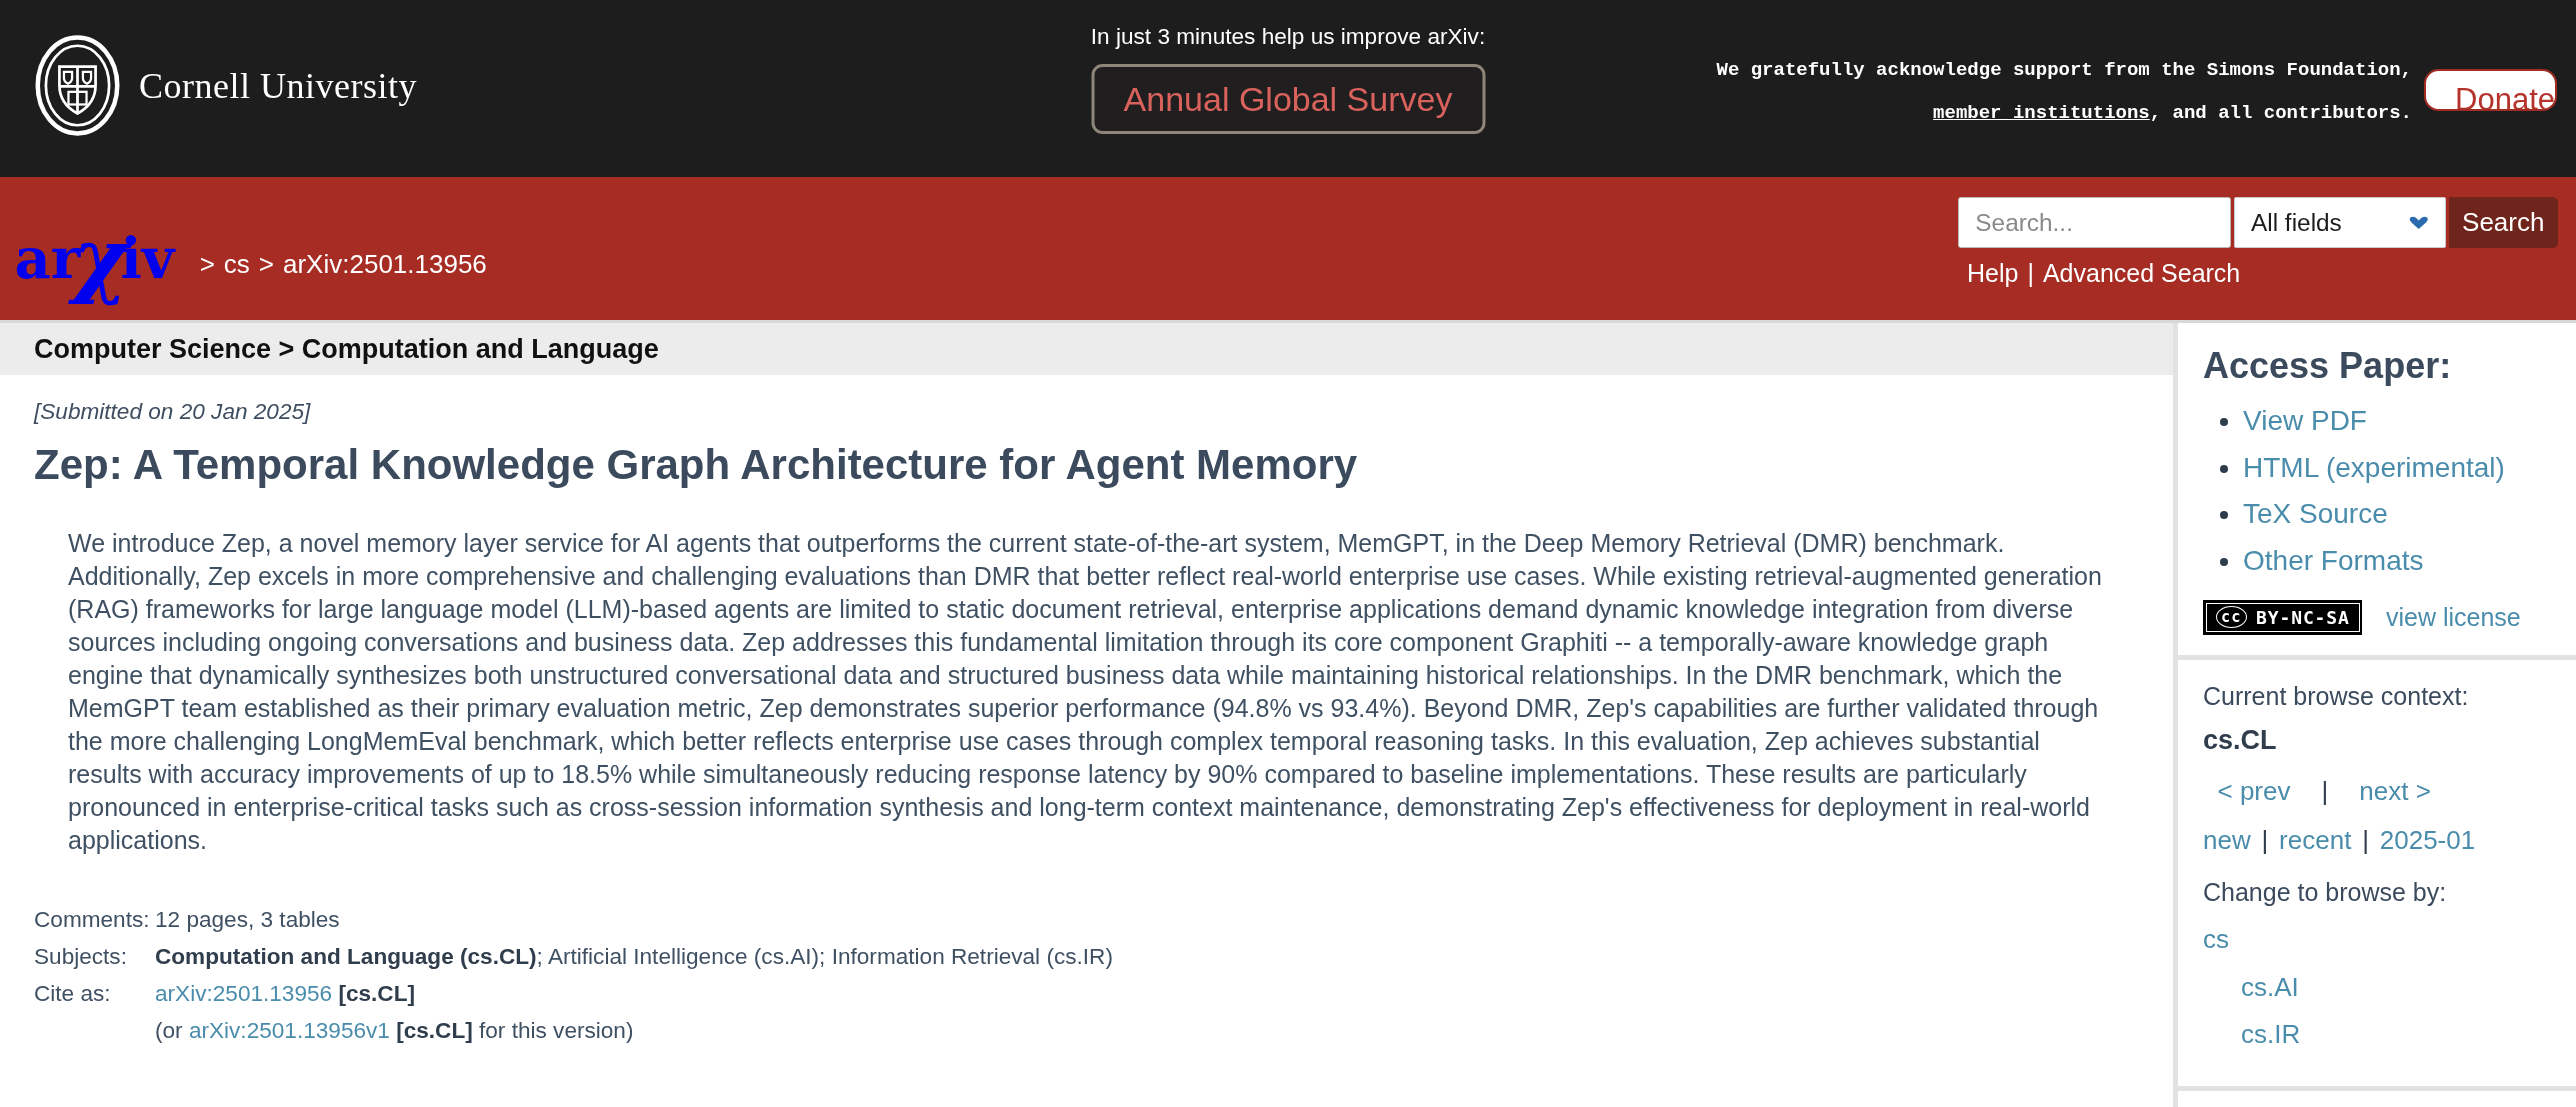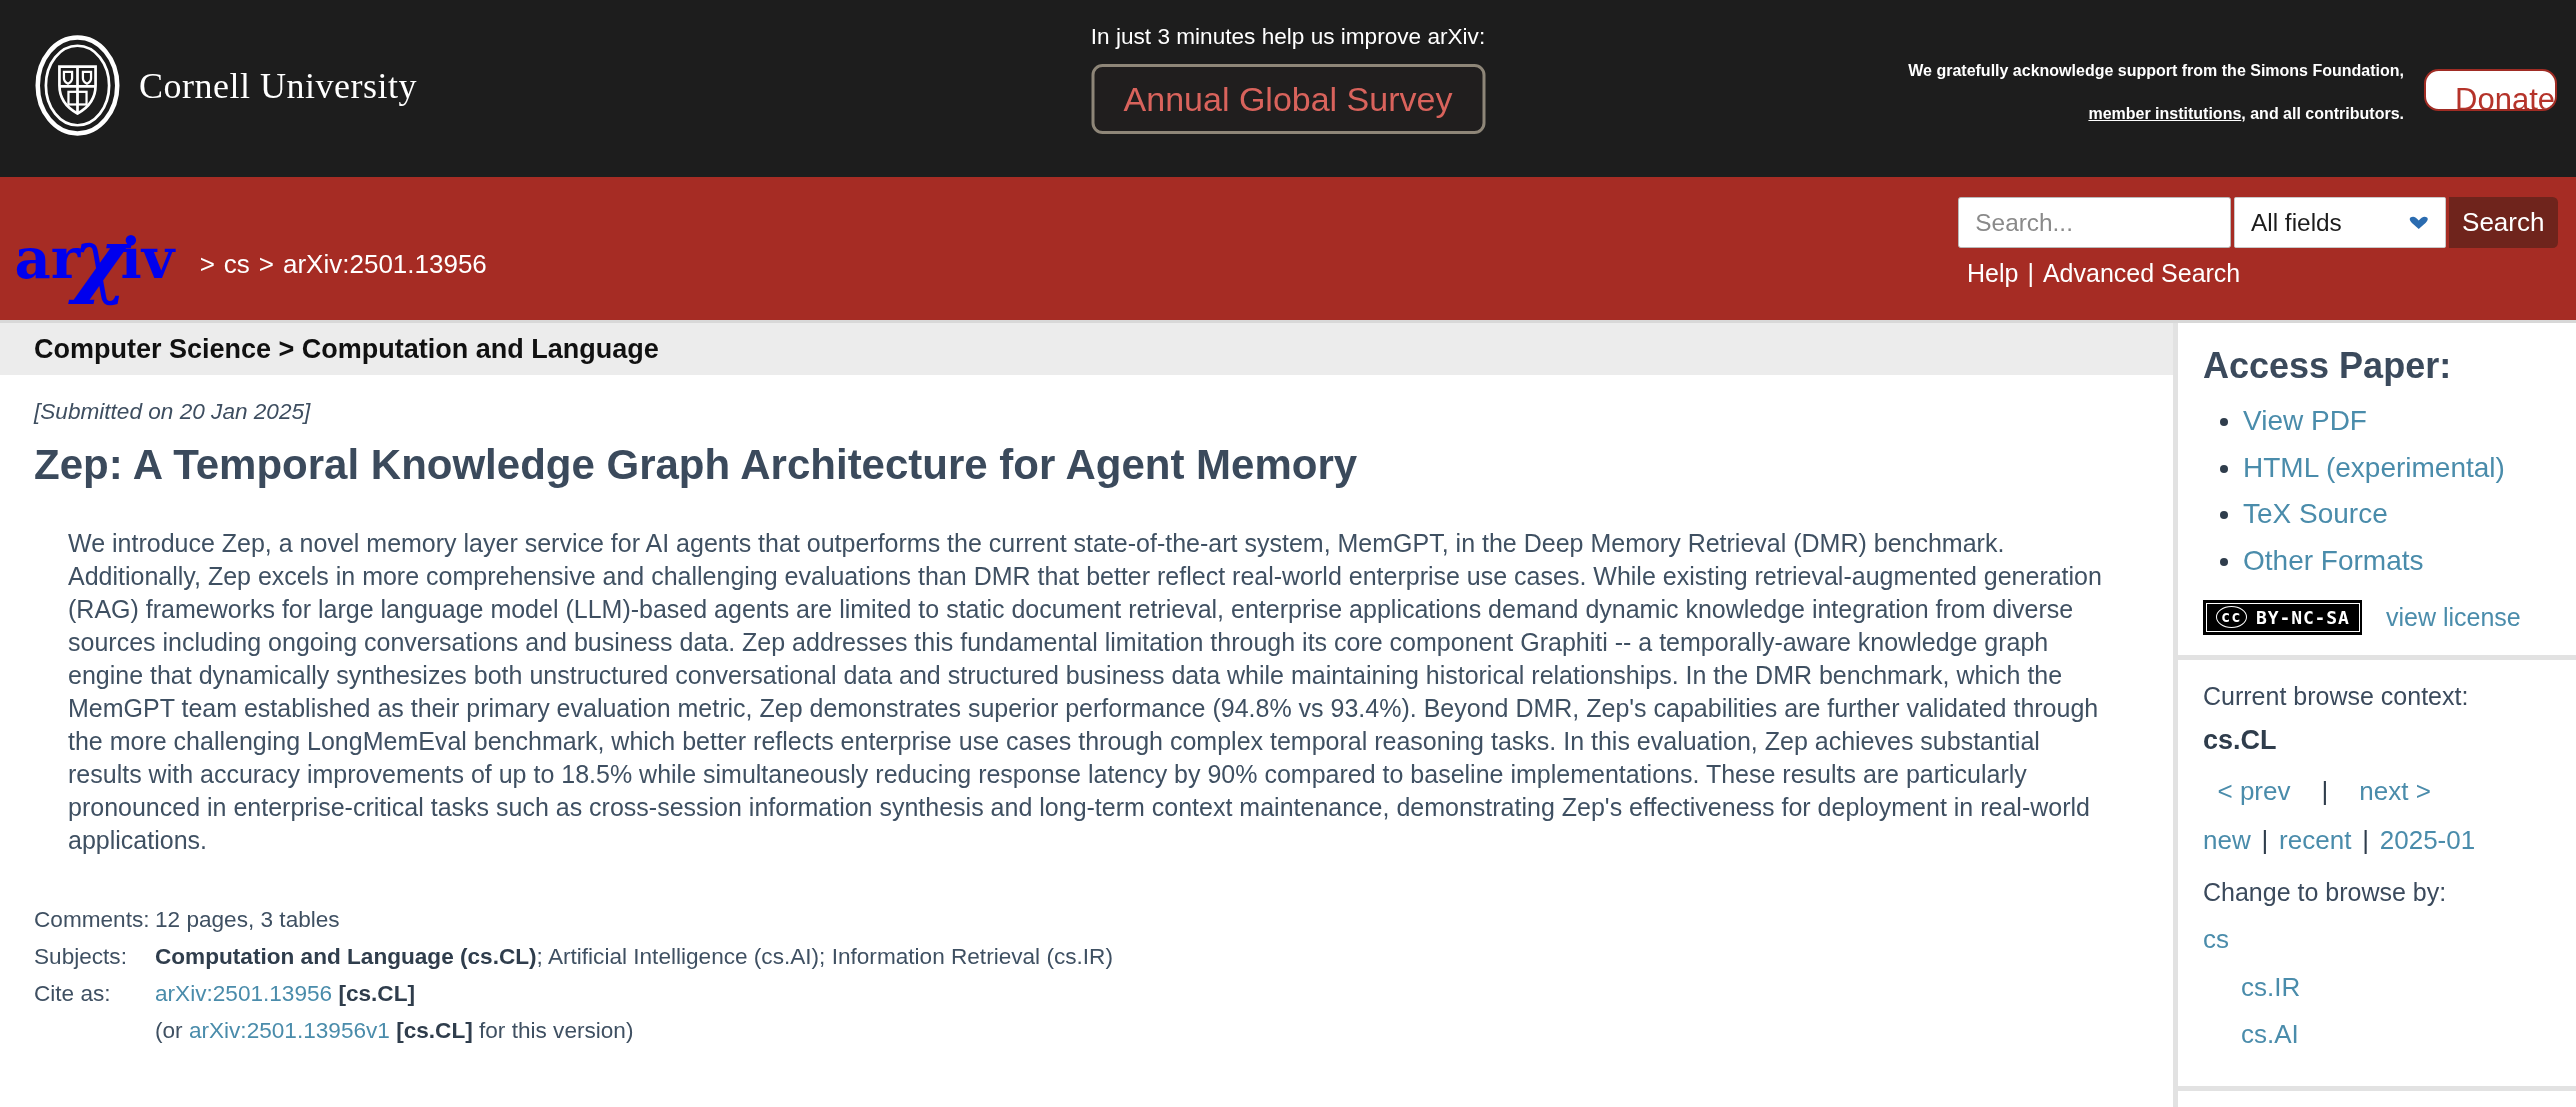--- a/index.html
+++ b/index.html
@@ -9,22 +9,22 @@
 
   
   .topbar { position:relative; height:177px; background:#1d1d1d; }
   .cornell { position:absolute; left:34px; top:34px; display:flex; align-items:center; gap:18px; }
   .cornell-text { color:#fff; font-family:"Liberation Serif", serif; font-size:36px; letter-spacing:0.5px; }
   .survey { position:absolute; left:50%; transform:translateX(-50%); top:23.5px; width:813px; text-align:center; }
   .survey-prompt { color:#fff; font-size:22.6px; }
   .survey-btn { display:inline-block; margin-top:14.5px; width:394px; height:70px; line-height:65px;
                 background:#201e1e; border:3.6px solid #8e8678; border-radius:11px;
                 color:#d9635c; font-size:34px; cursor:pointer; }
-  .support { position:absolute; right:172px; top:49px; text-align:right; color:#fff;
-             font-size:16px; line-height:43px; font-weight:bold; }
+  .support { position:absolute; right:164px; top:49px; text-align:right; color:#fff;
+             font-size:19px; line-height:43px; font-weight:bold;font-family:Liberation Mono, monospace; }
   .support a { color:#fff; text-decoration:underline; font-weight:bold; }
   .donate-btn { position:absolute; right:19px; top:69px; width:133px; height:42px;
                 background:#fff; border:2.7px solid #a02c24; border-radius:14.5px;
                 color:#b5332a; font-size:31px; line-height:58px; text-align:right;
                 overflow:hidden; cursor:pointer; }
 
   
   .redbar { position:relative; height:146px; background:#a62c24; border-bottom:3.6px solid #d8d8d8; }
   .logo-row { position:absolute; left:14.5px; bottom:33px; display:flex; align-items:flex-end; color:#fff; }
   .arxiv-logo { font-family:"DejaVu Serif", serif; font-weight:bold; font-size:56px; line-height:.9; white-space:nowrap; }
@@ -201,22 +201,22 @@
     <div class="side-box browse-box">
       <div class="ctx-label">Current browse context:</div>
       <div class="ctx-value">cs.CL</div>
       <div class="prevnext">
         <a href="#">&lt; prev</a><span class="sep">|</span><a href="#">next &gt;</a>
       </div>
       <div class="browse-nav"><a href="#">new</a><span class="sep"> | </span><a href="#">recent</a><span class="sep"> | </span><a href="#">2025-01</a></div>
       <div class="change-label">Change to browse by:</div>
       <div class="categories">
           <div class="cat"><a href="#">cs</a></div>
+          <div class="cat indent"><a href="#">cs.AI</a></div>
           <div class="cat indent"><a href="#">cs.IR</a></div>
-          <div class="cat indent"><a href="#">cs.AI</a></div>
         </div>
     </div>
 
     <div class="side-box last">
       
       
     </div>
   </aside>
 </div>
 

